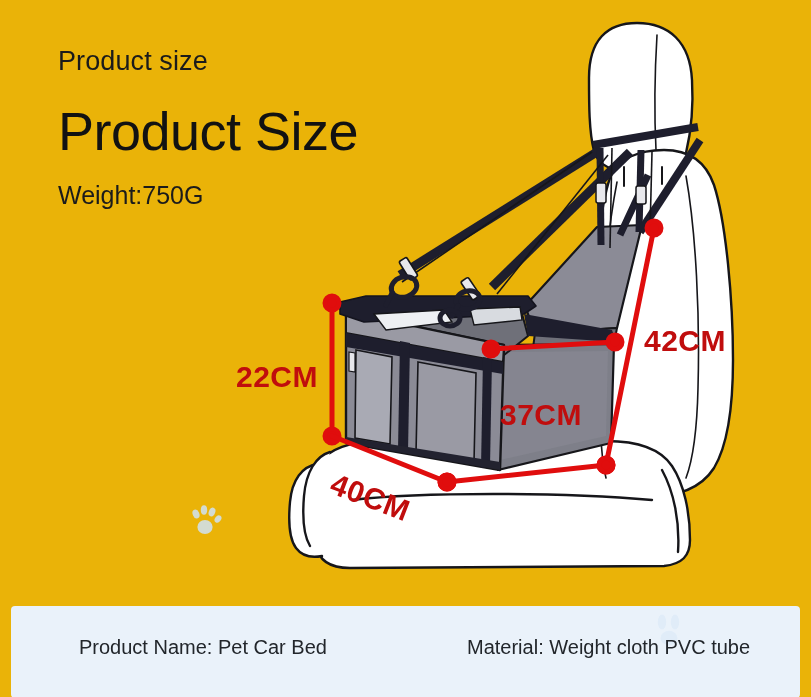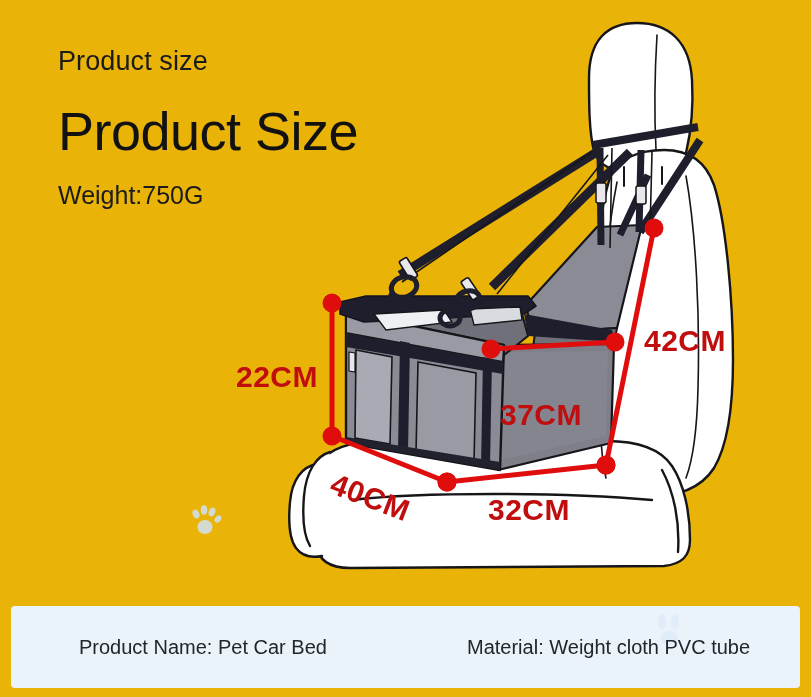--- a/index.html
+++ b/index.html
@@ -87,21 +87,21 @@
     height: 36px;
     opacity: 0.85;
   }
 
   
   #footer-band {
     position: absolute;
     left: 11px;
     top: 606px;
     width: 789px;
-    height: 82px;
+    height: 92px;
     background: #eaf2fa;
     border-radius: 4px;
     overflow: hidden;
   }
   #paw-watermark-footer {
     position: absolute;
     left: 641px;
     top: 3px;
     width: 34px;
     height: 38px;
@@ -281,21 +281,20 @@
   </svg>
 
   <div class="dim-label" id="dim-label-22">22CM</div>
 
   <div class="dim-label" id="dim-label-37">37CM</div>
 
   <div class="dim-label" id="dim-label-42">42CM</div>
 
   <div class="dim-label" id="dim-label-40">40CM</div>
 
-  <div class="dim-label" id="dim-label-32">32CM</div>
 
   <svg id="paw-watermark-main" viewBox="0 0 36 36">
     <g fill="#cfe3f5">
       <ellipse cx="8" cy="11" rx="3.3" ry="4.6" transform="rotate(-22 8 11)"></ellipse>
       <ellipse cx="16" cy="7" rx="3.2" ry="4.8"></ellipse>
       <ellipse cx="24" cy="9" rx="3.2" ry="4.6" transform="rotate(20 24 9)"></ellipse>
       <ellipse cx="30" cy="16" rx="3.0" ry="4.0" transform="rotate(38 30 16)"></ellipse>
       <ellipse cx="17" cy="24" rx="7.6" ry="7.0"></ellipse>
     </g>
   </svg>

